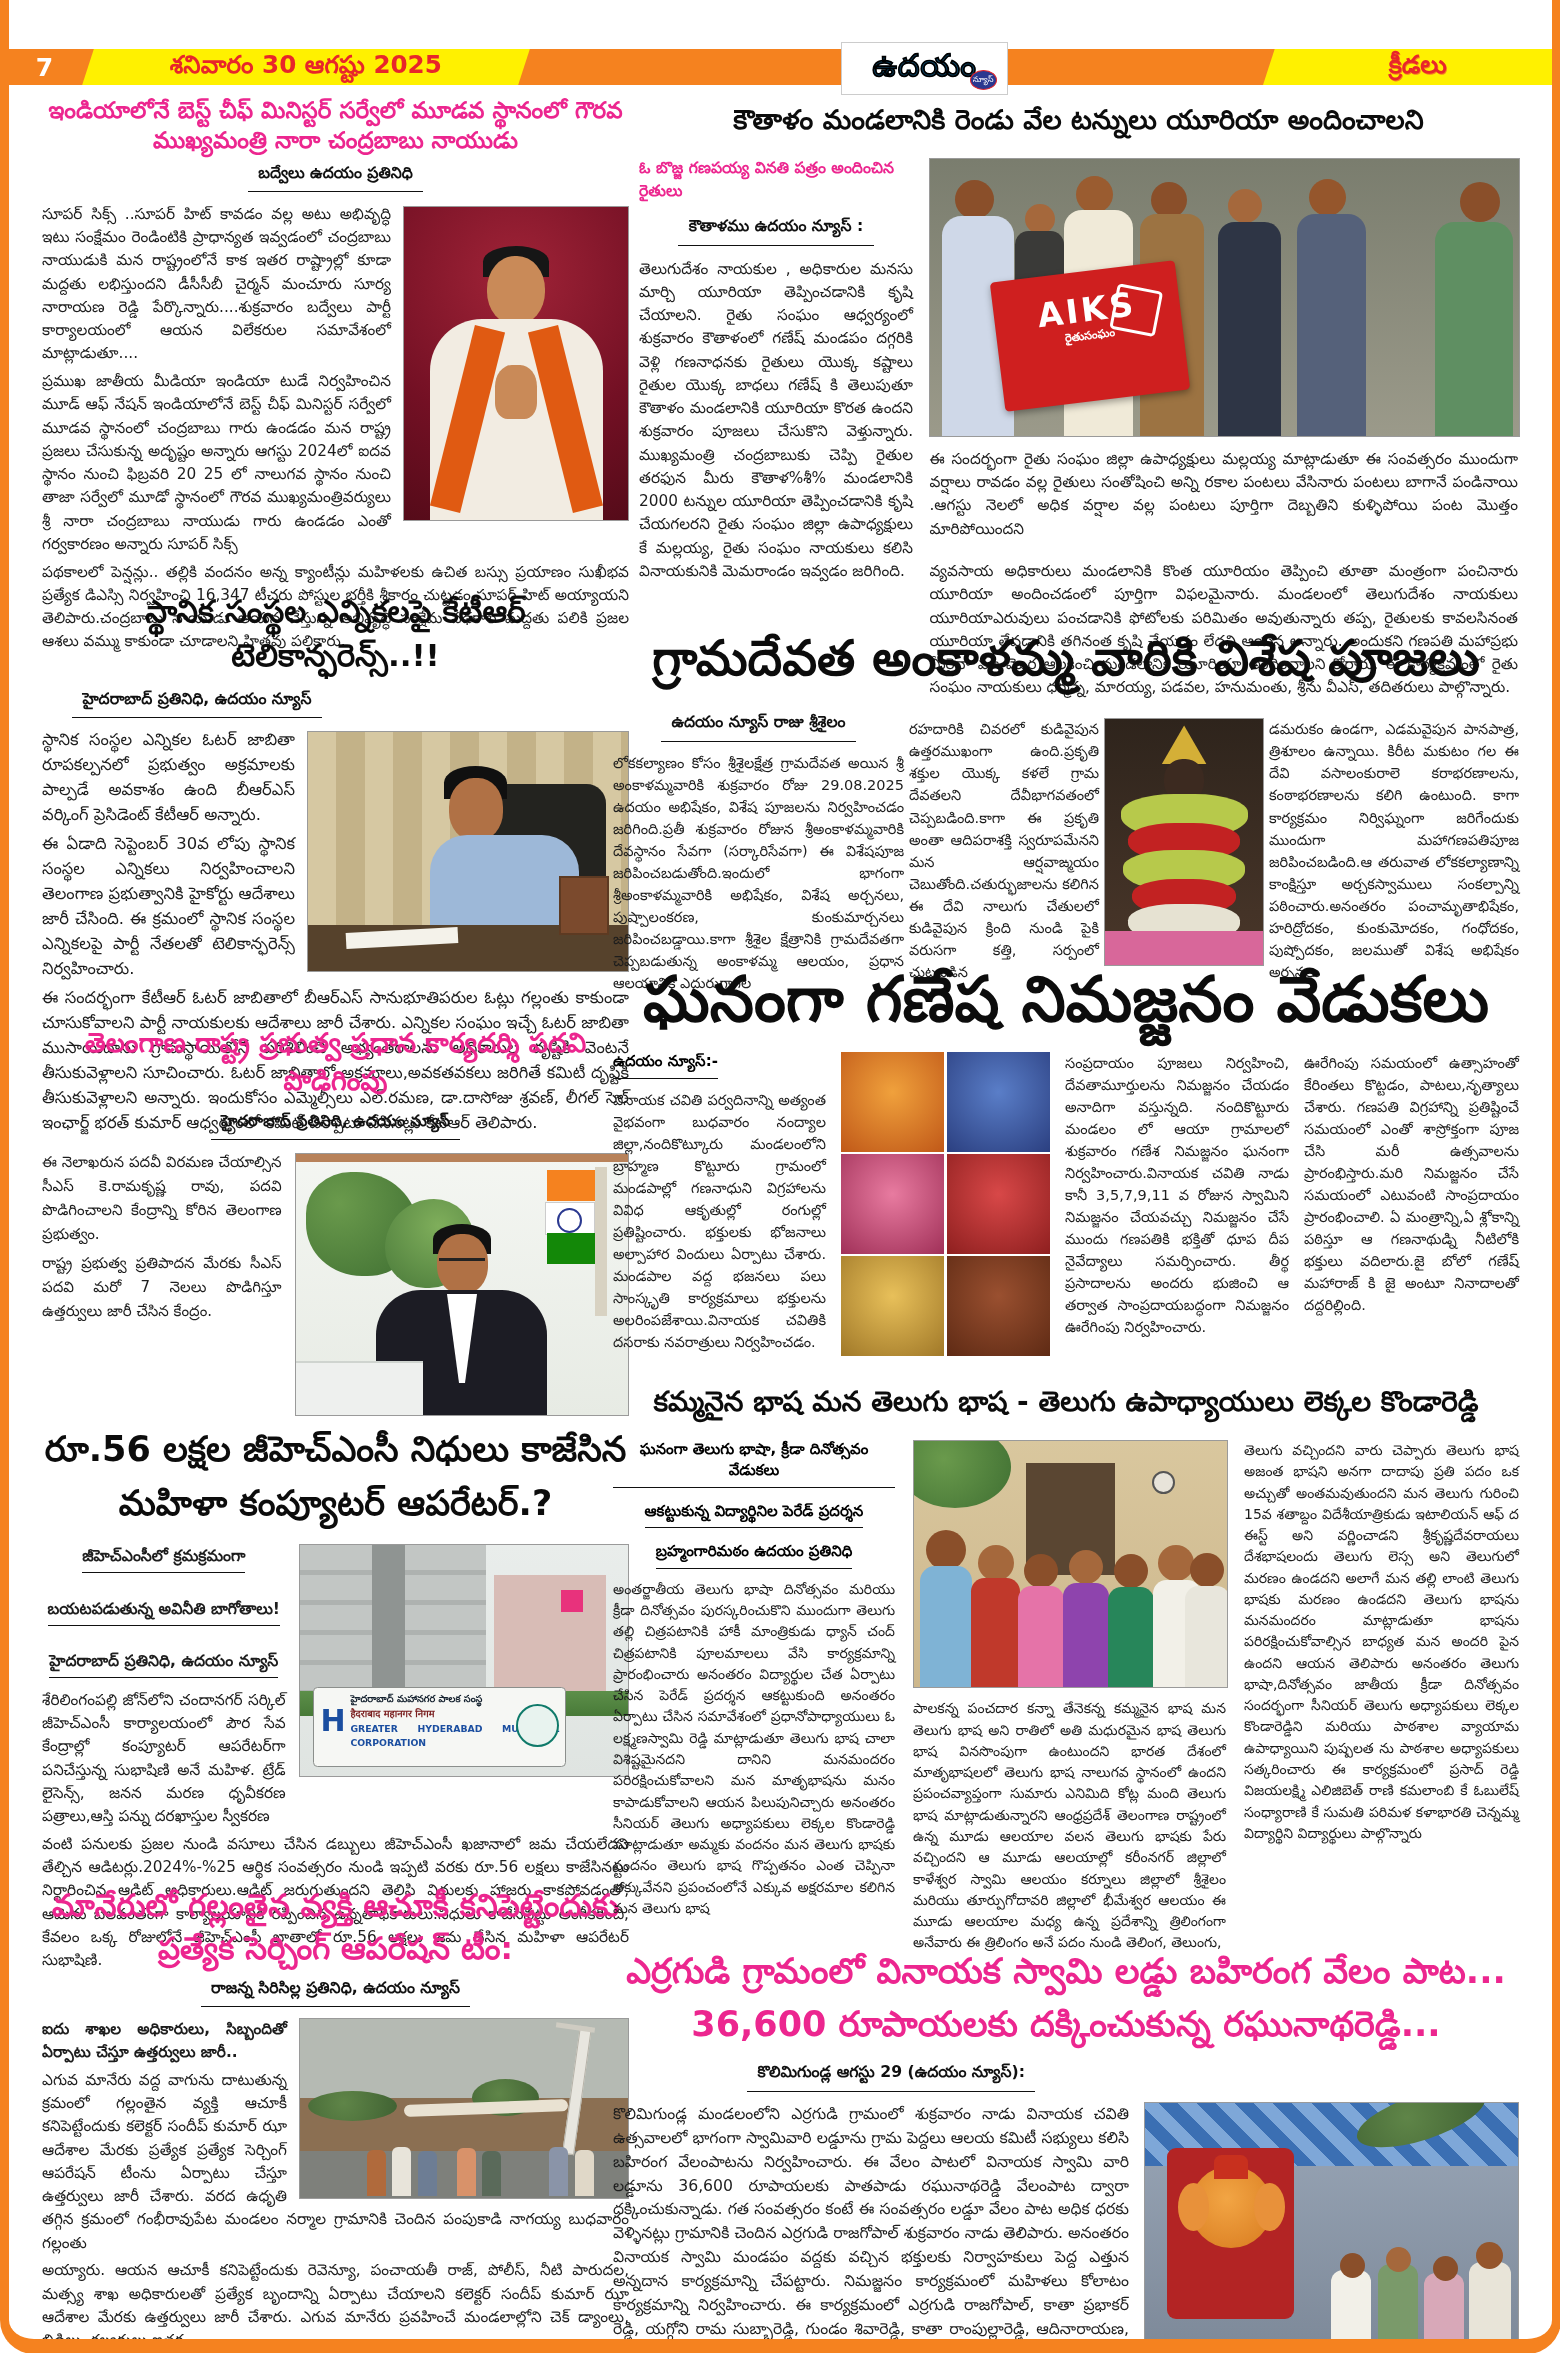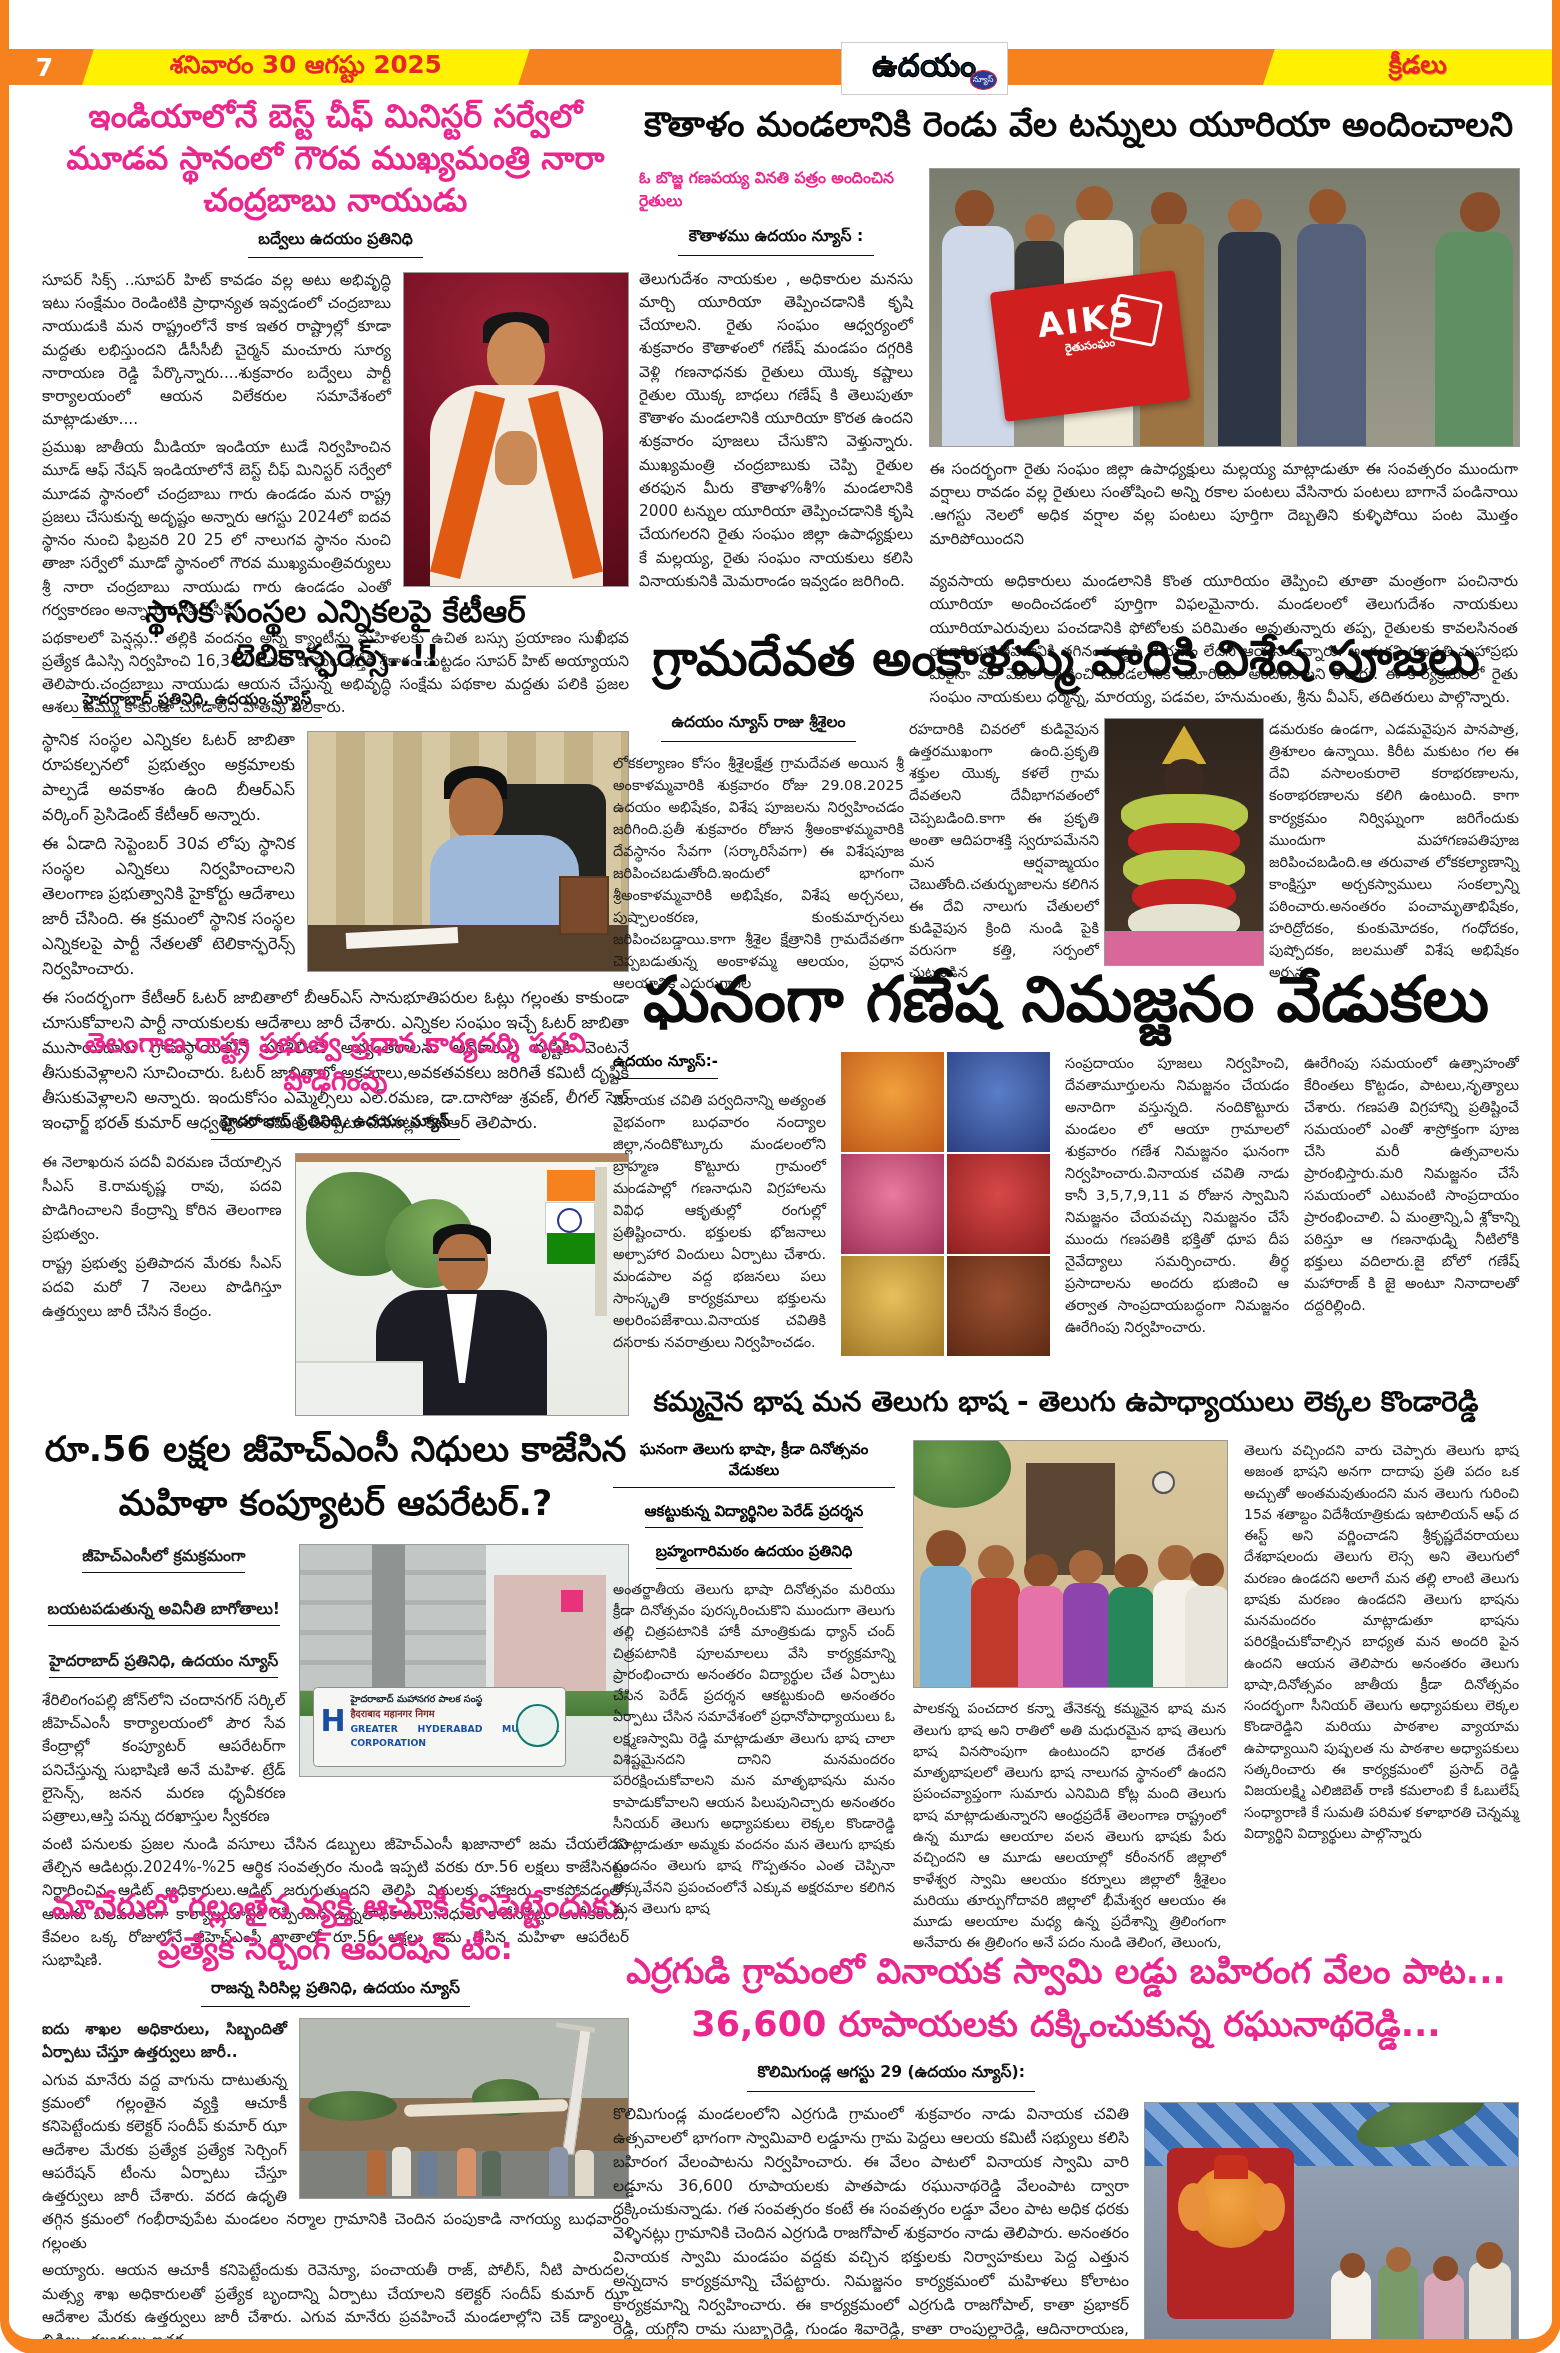--- a/index.html
+++ b/index.html
@@ -53,21 +53,21 @@
     <div class="hdr-right">
       <span>క్రీడలు</span>
     </div>
   </div>
   <div class="logo-box">
     <span class="logo-main">ఉదయం</span>
     <span class="logo-sub">న్యూస్</span>
   </div>
 
   <div class="article" style="left:42px;top:95px;width:587px;height:492px;">
-    <div class="hl pink" style="font-size:32px;line-height:1.32;">ఇండియాలోనే బెస్ట్ చీఫ్ మినిస్టర్ సర్వేలో మూడవ స్థానంలో గౌరవ ముఖ్యమంత్రి నారా చంద్రబాబు నాయుడు</div>
+    <div class="hl pink" style="font-size:23px;line-height:1.32;">ఇండియాలోనే బెస్ట్ చీఫ్ మినిస్టర్ సర్వేలో మూడవ స్థానంలో గౌరవ ముఖ్యమంత్రి నారా చంద్రబాబు నాయుడు</div>
     <div class="byline-wrap"><span class="byline">బద్వేలు ఉదయం ప్రతినిధి</span></div>
     <div class="bodytxt">
       <div class="ph" style="float:right;width:224px;height:313px;margin:3px 0 6px 12px;background:radial-gradient(circle at 50% 22%,#a02337 0%,#731024 58%,#550b19 100%);">
         <div class="abs" style="left:50%;top:39px;width:66px;height:31px;margin-left:-33px;background:#161616;border-radius:50% 50% 0 0;"></div>
         <div class="abs" style="left:50%;top:49px;width:58px;height:69px;margin-left:-29px;background:#c98a58;border-radius:48%;"></div>
         <div class="abs" style="left:50%;top:112px;width:173px;height:209px;margin-left:-86px;background:#f2ece2;border-radius:52px 52px 0 0;"></div>
         <div class="abs" style="left:50%;top:119px;width:31px;height:186px;margin-left:-64px;background:#e05a12;transform:rotate(14deg);"></div>
         <div class="abs" style="left:50%;top:119px;width:31px;height:186px;margin-left:34px;background:#e05a12;transform:rotate(-14deg);"></div>
         <div class="abs" style="left:50%;top:158px;width:42px;height:54px;margin-left:-21px;background:#c98a58;border-radius:40% 40% 30% 30%;"></div>
       </div>
@@ -167,21 +167,21 @@
         <div class="abs" style="right:34px;bottom:1.5px;width:19.4px;height:46px;background:#e0d8c8;border-radius:6px 6px 0 0;"></div>
       </div>
       <p style="font-weight:bold;">ఐదు శాఖల అధికారులు, సిబ్బందితో ఏర్పాటు చేస్తూ ఉత్తర్వులు జారీ..</p>
       <p>ఎగువ మానేరు వద్ద వాగును దాటుతున్న క్రమంలో గల్లంతైన వ్యక్తి ఆచూకీ కనిపెట్టేందుకు కలెక్టర్ సందీప్ కుమార్ ఝా ఆదేశాల మేరకు ప్రత్యేక ప్రత్యేక సెర్చింగ్ ఆపరేషన్ టీంను ఏర్పాటు చేస్తూ ఉత్తర్వులు జారీ చేశారు. వరద ఉధృతి తగ్గిన క్రమంలో గంభీరావుపేట మండలం నర్మాల గ్రామానికి చెందిన పంపుకాడి నాగయ్య బుధవారం గల్లంతు</p>
       <p>అయ్యారు. ఆయన ఆచూకీ కనిపెట్టేందుకు రెవెన్యూ, పంచాయతీ రాజ్, పోలీస్, నీటి పారుదల, మత్స్య శాఖ అధికారులతో ప్రత్యేక బృందాన్ని ఏర్పాటు చేయాలని కలెక్టర్ సందీప్ కుమార్ ఝా ఆదేశాల మేరకు ఉత్తర్వులు జారీ చేశారు. ఎగువ మానేరు ప్రవహించే మండలాల్లోని చెక్ డ్యాంలు, బ్రిడ్జిలు, కల్వర్టులు ఇతర</p>
 
     </div>
   </div>
 
   <div class="article" style="left:639px;top:104px;width:879px;height:518px;">
-    <div class="hl" style="font-size:34px;">కౌతాళం మండలానికి రెండు వేల టన్నులు యూరియా అందించాలని</div>
+    <div class="hl" style="font-size:27px;">కౌతాళం మండలానికి రెండు వేల టన్నులు యూరియా అందించాలని</div>
     <div class="cols" style="gap:16.4px;margin-top:16.4px;">
       <div style="width:274px;flex:none;">
         <div class="subpink">ఓ బొజ్జ గణపయ్య వినతి పత్రం అందించిన రైతులు</div>
         <div class="byline-wrap" style="margin:12px 0;"><span class="byline">కౌతాళము ఉదయం న్యూస్ :</span></div>
         <div class="bodytxt">తెలుగుదేశం నాయకుల , అధికారుల మనసు మార్చి యూరియా తెప్పించడానికి కృషి చేయాలని. రైతు సంఘం ఆధ్వర్యంలో శుక్రవారం కౌతాళంలో గణేష్ మండపం దగ్గరికి వెళ్లి గణనాధనకు రైతులు యొక్క కష్టాలు రైతుల యొక్క బాధలు గణేష్ కి తెలుపుతూ కౌతాళం మండలానికి యూరియా కొరత ఉందని శుక్రవారం పూజలు చేసుకొని వెళ్తున్నారు. ముఖ్యమంత్రి చంద్రబాబుకు చెప్పి రైతుల తరఫున మీరు కౌతాళ%శీ% మండలానికి 2000 టన్నుల యూరియా తెప్పించడానికి కృషి చేయగలరని రైతు సంఘం జిల్లా ఉపాధ్యక్షులు కే మల్లయ్య, రైతు సంఘం నాయకులు కలిసి వినాయకునికి మెమరాండం ఇవ్వడం జరిగింది.</div>
       </div>
       <div style="flex:1;">
         <div class="ph" style="width:100%;height:277px;background:linear-gradient(#7a7d6e,#9b9a8a);">
           <div class="abs" style="left:25px;top:21px;width:39px;height:39px;background:#8a4f2a;border-radius:50%;"></div>
           <div class="abs" style="left:12px;top:57px;width:72px;height:221px;background:#cfd8e8;border-radius:19.4px 19.4px 0 0;"></div>

